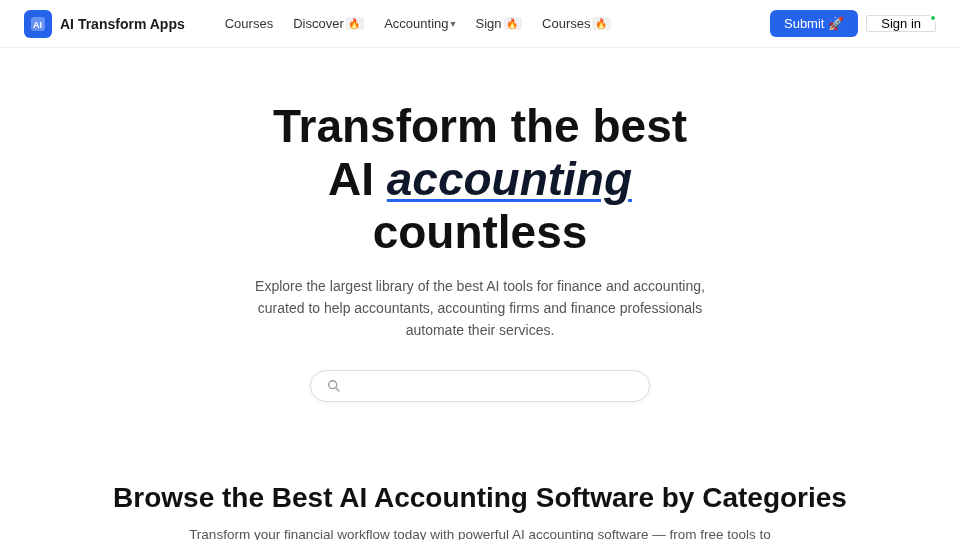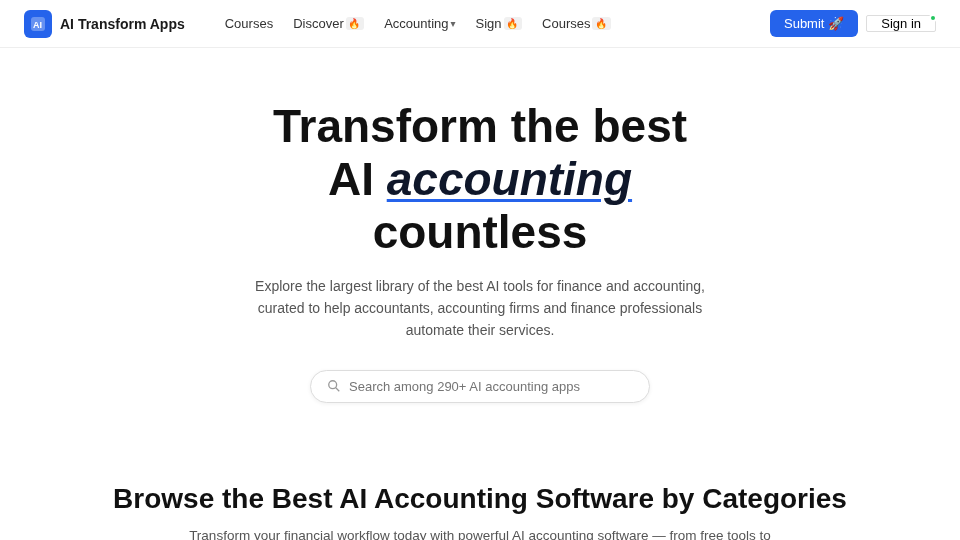--- a/index.html
+++ b/index.html
@@ -84,21 +84,20 @@
     <span>AI </span><span class="highlight">accounting</span><br>
     <span>countless</span>
   </h1>
   <p class="hero-subtitle">Explore the largest library of the best AI tools for finance and accounting, curated to help accountants, accounting firms and finance professionals automate their services.</p>
   <div class="search-wrap">
     <div class="search-box">
       <svg class="search-icon-svg" viewBox="0 0 16 16" fill="none" stroke="#999" stroke-width="1.5">
           <circle cx="6.5" cy="6.5" r="4.5"></circle>
           <line x1="10" y1="10" x2="14" y2="14"></line>
         </svg>
-      <input type="text" placeholder="Search among 290+ AI accounting apps" style="">
     </div>
   </div>
 </section>
 
 <section class="categories-section">
   <h2 class="categories-title">Browse the Best AI Accounting Software by Categories</h2>
   <p class="categories-desc">Transform your financial workflow today with powerful AI accounting software — from free tools to enterprise solutions. Our reviews help small businesses and accounting professionals find the perfect AI-powered automation for bookkeeping, tax prep, and financial analysis, saving countless manual hours.</p>
 
 </section>
 

